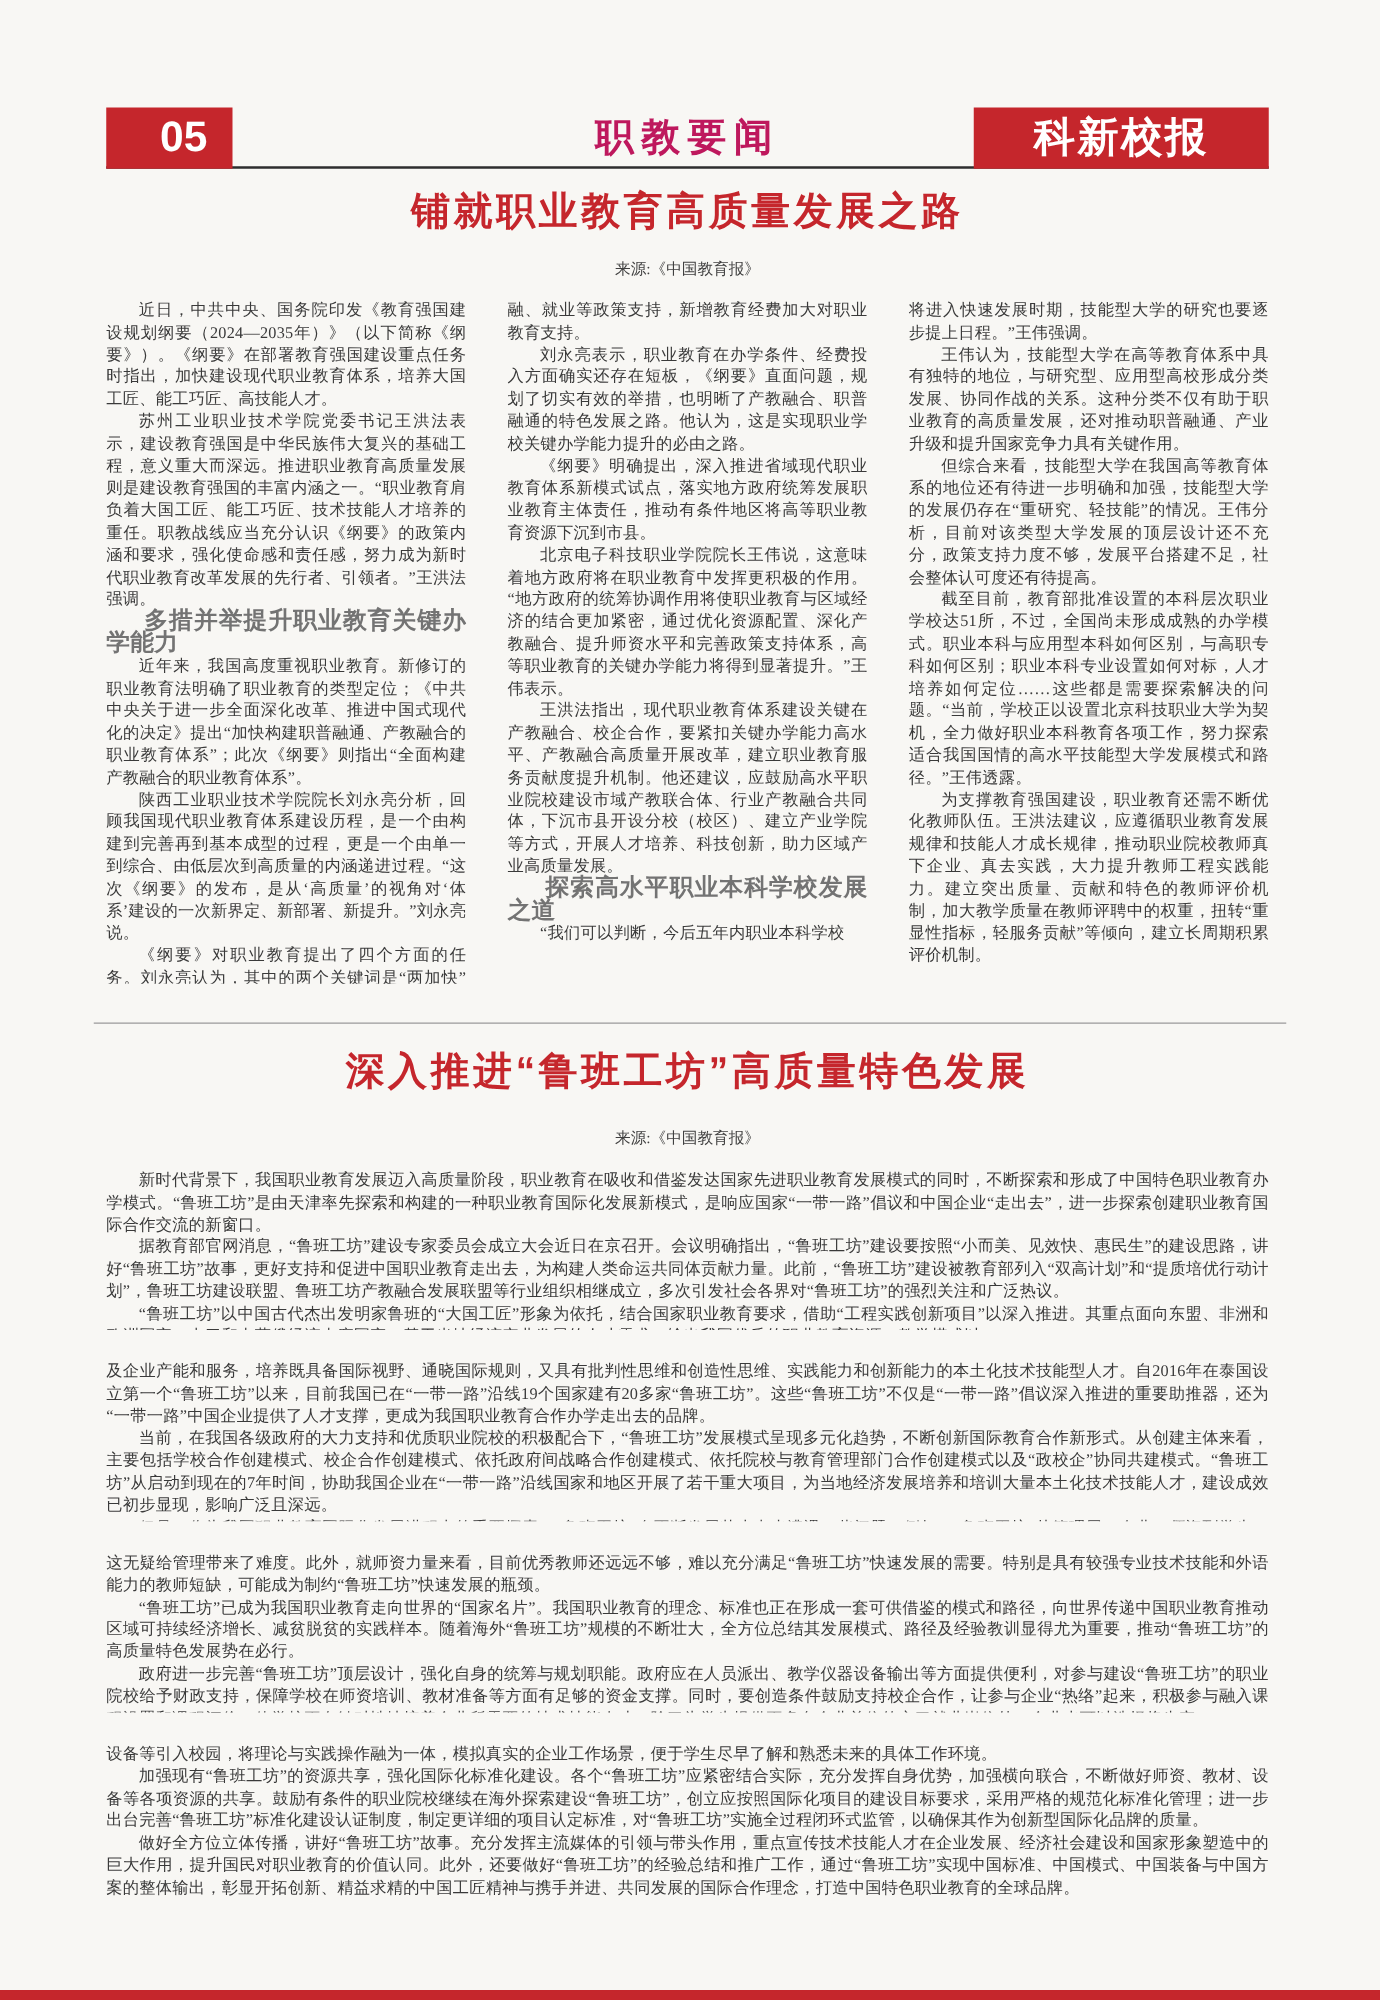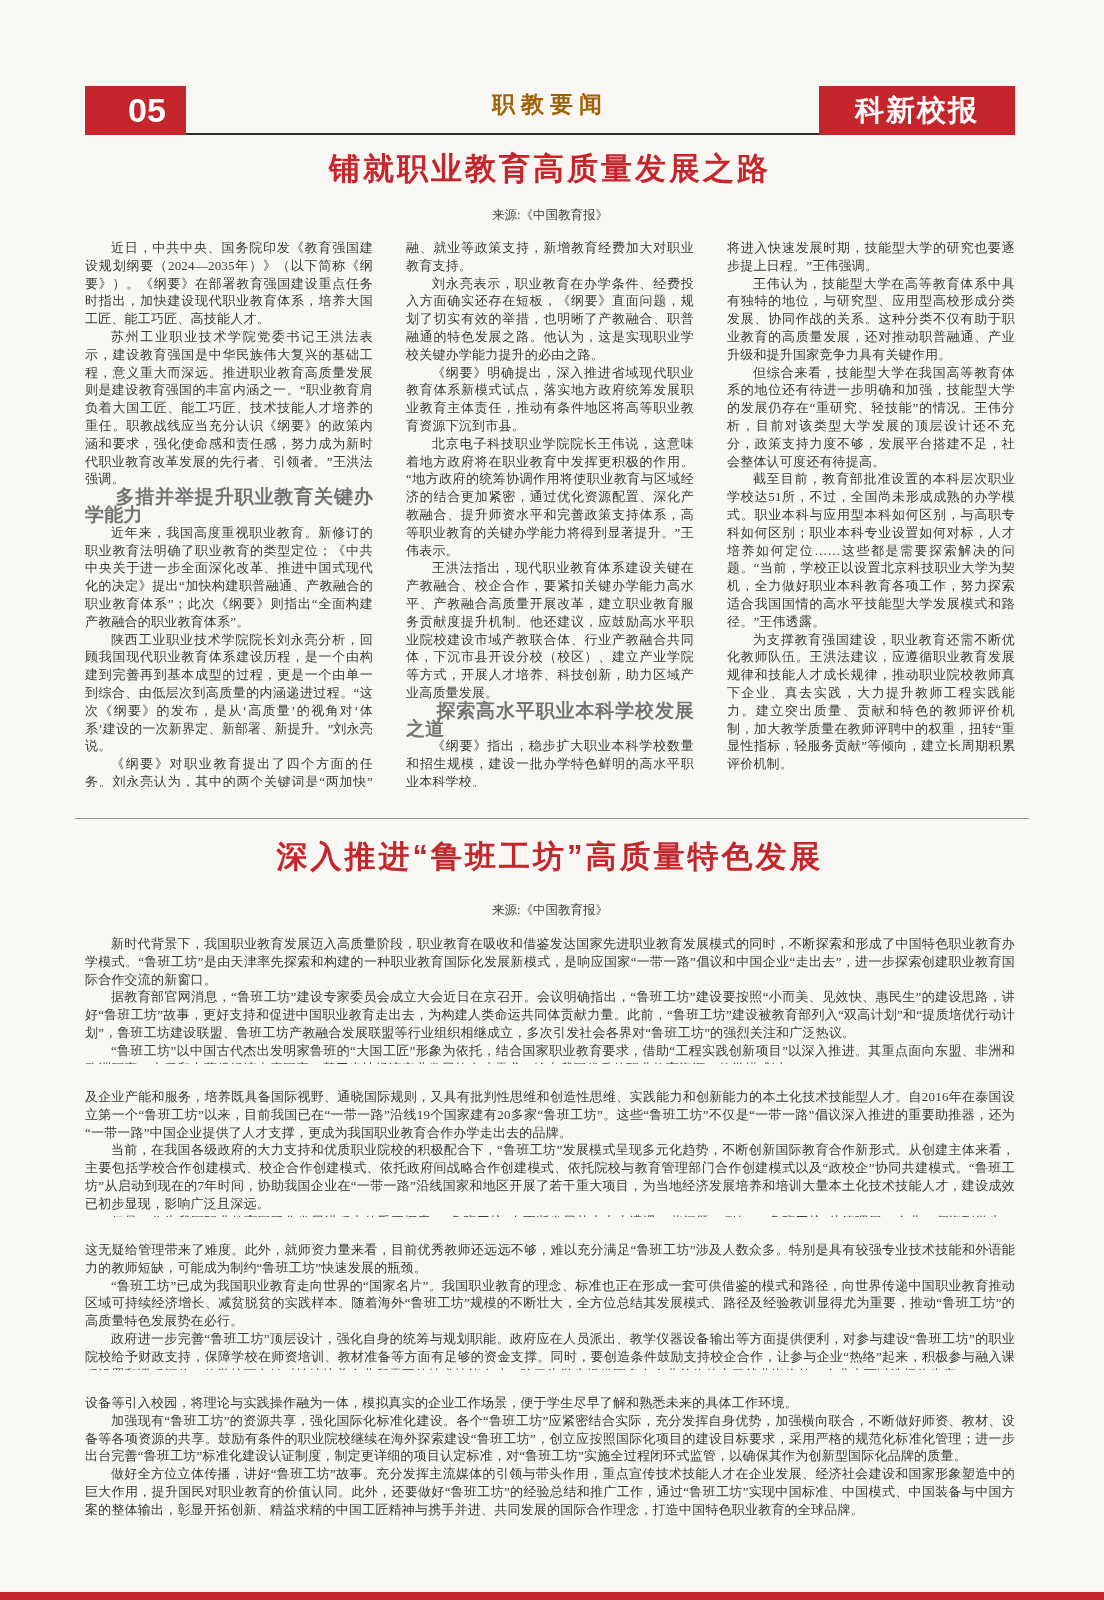--- a/index.html
+++ b/index.html
@@ -16,27 +16,27 @@
   .pagenum{
     position:absolute;left:0;top:0;width:78px;height:49px;
     background:var(--accent,#c5262c);color:#fff;
     font-family:"Liberation Sans","DejaVu Sans",sans-serif;
     font-size:34px;font-weight:bold;
     display:flex;align-items:center;justify-content:center;padding-left:23px;
   }
   .section-title{
     position:absolute;left:0;top:3px;width:100%;text-align:center;
     font-family:"Liberation Sans","DejaVu Sans",sans-serif;
-    font-size:23px;font-weight:bold;color:#a16207;letter-spacing:6px;
+    font-size:31px;font-weight:bold;color:#be185d;letter-spacing:6px;
   }
   .masthead{
-    position:absolute;right:0;top:0;width:196px;height:49px;
+    position:absolute;right:0;top:0;width:236px;height:49px;
     background:var(--accent,#c5262c);color:#fff;
     font-family:"Liberation Sans","DejaVu Sans",sans-serif;
-    font-size:29px;font-weight:bold;letter-spacing:2px;
+    font-size:33px;font-weight:bold;letter-spacing:2px;
     display:flex;align-items:center;justify-content:center;
   }
   
   .article{position:absolute;left:85px;width:930px;}
   .article h1{
     margin:0;text-align:center;color:var(--accent,#c5262c);
     font-family:"Liberation Sans","DejaVu Sans",sans-serif;
     font-size:31px;font-weight:bold;letter-spacing:3px;
   }
   .source{text-align:center;font-size:12.5px;color:#3f3f3f;}
@@ -87,21 +87,20 @@
           <p class="p">陕西工业职业技术学院院长刘永亮分析，回顾我国现代职业教育体系建设历程，是一个由构建到完善再到基本成型的过程，更是一个由单一到综合、由低层次到高质量的内涵递进过程。“这次《纲要》的发布，是从‘高质量’的视角对‘体系’建设的一次新界定、新部署、新提升。”刘永亮说。</p>
           <p class="p">《纲要》对职业教育提出了四个方面的任务。刘永亮认为，其中的两个关键词是“两加快”“两加大”，即加快建设现代职业教育体系，加快推动职业学校办学条件全面达标；加大产业、财政、金</p>
         </div>
         <div class="col">
           <p class="cont">融、就业等政策支持，新增教育经费加大对职业教育支持。</p>
           <p class="p">刘永亮表示，职业教育在办学条件、经费投入方面确实还存在短板，《纲要》直面问题，规划了切实有效的举措，也明晰了产教融合、职普融通的特色发展之路。他认为，这是实现职业学校关键办学能力提升的必由之路。</p>
           <p class="p">《纲要》明确提出，深入推进省域现代职业教育体系新模式试点，落实地方政府统筹发展职业教育主体责任，推动有条件地区将高等职业教育资源下沉到市县。</p>
           <p class="p">北京电子科技职业学院院长王伟说，这意味着地方政府将在职业教育中发挥更积极的作用。“地方政府的统筹协调作用将使职业教育与区域经济的结合更加紧密，通过优化资源配置、深化产教融合、提升师资水平和完善政策支持体系，高等职业教育的关键办学能力将得到显著提升。”王伟表示。</p>
           <p class="p">王洪法指出，现代职业教育体系建设关键在产教融合、校企合作，要紧扣关键办学能力高水平、产教融合高质量开展改革，建立职业教育服务贡献度提升机制。他还建议，应鼓励高水平职业院校建设市域产教联合体、行业产教融合共同体，下沉市县开设分校（校区）、建立产业学院等方式，开展人才培养、科技创新，助力区域产业高质量发展。</p>
           <p class="subhead">探索高水平职业本科学校发展之道</p>
-          <p class="p">《纲要》指出，稳步扩大职业本科学校数量和招生规模，建设一批办学特色鲜明的高水平职业本科学校。</p>
           <p class="p">“我们可以判断，今后五年内职业本科学校</p>
         </div>
         <div class="col">
           <p class="cont">将进入快速发展时期，技能型大学的研究也要逐步提上日程。”王伟强调。</p>
           <p class="p">王伟认为，技能型大学在高等教育体系中具有独特的地位，与研究型、应用型高校形成分类发展、协同作战的关系。这种分类不仅有助于职业教育的高质量发展，还对推动职普融通、产业升级和提升国家竞争力具有关键作用。</p>
           <p class="p">但综合来看，技能型大学在我国高等教育体系的地位还有待进一步明确和加强，技能型大学的发展仍存在“重研究、轻技能”的情况。王伟分析，目前对该类型大学发展的顶层设计还不充分，政策支持力度不够，发展平台搭建不足，社会整体认可度还有待提高。</p>
           <p class="p">截至目前，教育部批准设置的本科层次职业学校达51所，不过，全国尚未形成成熟的办学模式。职业本科与应用型本科如何区别，与高职专科如何区别；职业本科专业设置如何对标，人才培养如何定位……这些都是需要探索解决的问题。“当前，学校正以设置北京科技职业大学为契机，全力做好职业本科教育各项工作，努力探索适合我国国情的高水平技能型大学发展模式和路径。”王伟透露。</p>
           <p class="p">为支撑教育强国建设，职业教育还需不断优化教师队伍。王洪法建议，应遵循职业教育发展规律和技能人才成长规律，推动职业院校教师真下企业、真去实践，大力提升教师工程实践能力。建立突出质量、贡献和特色的教师评价机制，加大教学质量在教师评聘中的权重，扭转“重显性指标，轻服务贡献”等倾向，建立长周期积累评价机制。</p>
         </div>
       </div>
@@ -117,21 +116,21 @@
           <p class="p">新时代背景下，我国职业教育发展迈入高质量阶段，职业教育在吸收和借鉴发达国家先进职业教育发展模式的同时，不断探索和形成了中国特色职业教育办学模式。“鲁班工坊”是由天津率先探索和构建的一种职业教育国际化发展新模式，是响应国家“一带一路”倡议和中国企业“走出去”，进一步探索创建职业教育国际合作交流的新窗口。</p>
           <p class="p">据教育部官网消息，“鲁班工坊”建设专家委员会成立大会近日在京召开。会议明确指出，“鲁班工坊”建设要按照“小而美、见效快、惠民生”的建设思路，讲好“鲁班工坊”故事，更好支持和促进中国职业教育走出去，为构建人类命运共同体贡献力量。此前，“鲁班工坊”建设被教育部列入“双高计划”和“提质培优行动计划”，鲁班工坊建设联盟、鲁班工坊产教融合发展联盟等行业组织相继成立，多次引发社会各界对“鲁班工坊”的强烈关注和广泛热议。</p>
           <p class="p">“鲁班工坊”以中国古代杰出发明家鲁班的“大国工匠”形象为依托，结合国家职业教育要求，借助“工程实践创新项目”以深入推进。其重点面向东盟、非洲和欧洲国家、中巴和中蒙俄经济走廊国家，基于当地经济产业发展的人才需求，输出我国优质的职业教育资源、教学模式以</p>
         </div>
         <div class="col">
           <p class="cont">及企业产能和服务，培养既具备国际视野、通晓国际规则，又具有批判性思维和创造性思维、实践能力和创新能力的本土化技术技能型人才。自2016年在泰国设立第一个“鲁班工坊”以来，目前我国已在“一带一路”沿线19个国家建有20多家“鲁班工坊”。这些“鲁班工坊”不仅是“一带一路”倡议深入推进的重要助推器，还为“一带一路”中国企业提供了人才支撑，更成为我国职业教育合作办学走出去的品牌。</p>
           <p class="p">当前，在我国各级政府的大力支持和优质职业院校的积极配合下，“鲁班工坊”发展模式呈现多元化趋势，不断创新国际教育合作新形式。从创建主体来看，主要包括学校合作创建模式、校企合作创建模式、依托政府间战略合作创建模式、依托院校与教育管理部门合作创建模式以及“政校企”协同共建模式。“鲁班工坊”从启动到现在的7年时间，协助我国企业在“一带一路”沿线国家和地区开展了若干重大项目，为当地经济发展培养和培训大量本土化技术技能人才，建设成效已初步显现，影响广泛且深远。</p>
           <p class="p">但是，作为我国职业教育国际化发展进程中的重要探索，“鲁班工坊”在不断发展壮大中也遭遇一些问题。例如，“鲁班工坊”从管理层、企业、师资到学生，涉及人数众多，</p>
         </div>
         <div class="col">
-          <p class="cont">这无疑给管理带来了难度。此外，就师资力量来看，目前优秀教师还远远不够，难以充分满足“鲁班工坊”涉及人数众多。特别是具有较强专业技术技能和外语能力的教师短缺，可能成为制约“鲁班工坊”快速发展的瓶颈。</p>
+          <p class="cont">这无疑给管理带来了难度。此外，就师资力量来看，目前优秀教师还远远不够，难以充分满足“鲁班工坊”快速发展的需要。特别是具有较强专业技术技能和外语能力的教师短缺，可能成为制约“鲁班工坊”快速发展的瓶颈。</p>
           <p class="p">“鲁班工坊”已成为我国职业教育走向世界的“国家名片”。我国职业教育的理念、标准也正在形成一套可供借鉴的模式和路径，向世界传递中国职业教育推动区域可持续经济增长、减贫脱贫的实践样本。随着海外“鲁班工坊”规模的不断壮大，全方位总结其发展模式、路径及经验教训显得尤为重要，推动“鲁班工坊”的高质量特色发展势在必行。</p>
           <p class="p">政府进一步完善“鲁班工坊”顶层设计，强化自身的统筹与规划职能。政府应在人员派出、教学仪器设备输出等方面提供便利，对参与建设“鲁班工坊”的职业院校给予财政支持，保障学校在师资培训、教材准备等方面有足够的资金支撑。同时，要创造条件鼓励支持校企合作，让参与企业“热络”起来，积极参与融入课程设置和课程评价，使学校更有针对性地培养企业所需要的技术技能人才。除了为学生提供更多在企业单位的实习就业岗位外，企业也可以选择将生产</p>
         </div>
         <div class="col">
           <p class="cont">设备等引入校园，将理论与实践操作融为一体，模拟真实的企业工作场景，便于学生尽早了解和熟悉未来的具体工作环境。</p>
           <p class="p">加强现有“鲁班工坊”的资源共享，强化国际化标准化建设。各个“鲁班工坊”应紧密结合实际，充分发挥自身优势，加强横向联合，不断做好师资、教材、设备等各项资源的共享。鼓励有条件的职业院校继续在海外探索建设“鲁班工坊”，创立应按照国际化项目的建设目标要求，采用严格的规范化标准化管理；进一步出台完善“鲁班工坊”标准化建设认证制度，制定更详细的项目认定标准，对“鲁班工坊”实施全过程闭环式监管，以确保其作为创新型国际化品牌的质量。</p>
           <p class="p">做好全方位立体传播，讲好“鲁班工坊”故事。充分发挥主流媒体的引领与带头作用，重点宣传技术技能人才在企业发展、经济社会建设和国家形象塑造中的巨大作用，提升国民对职业教育的价值认同。此外，还要做好“鲁班工坊”的经验总结和推广工作，通过“鲁班工坊”实现中国标准、中国模式、中国装备与中国方案的整体输出，彰显开拓创新、精益求精的中国工匠精神与携手并进、共同发展的国际合作理念，打造中国特色职业教育的全球品牌。</p>
         </div>
       </div>
   </section>

